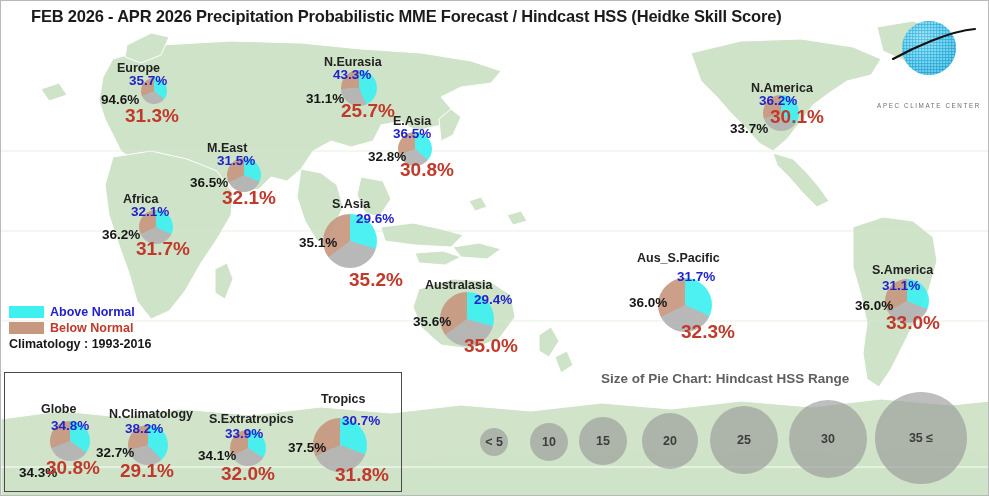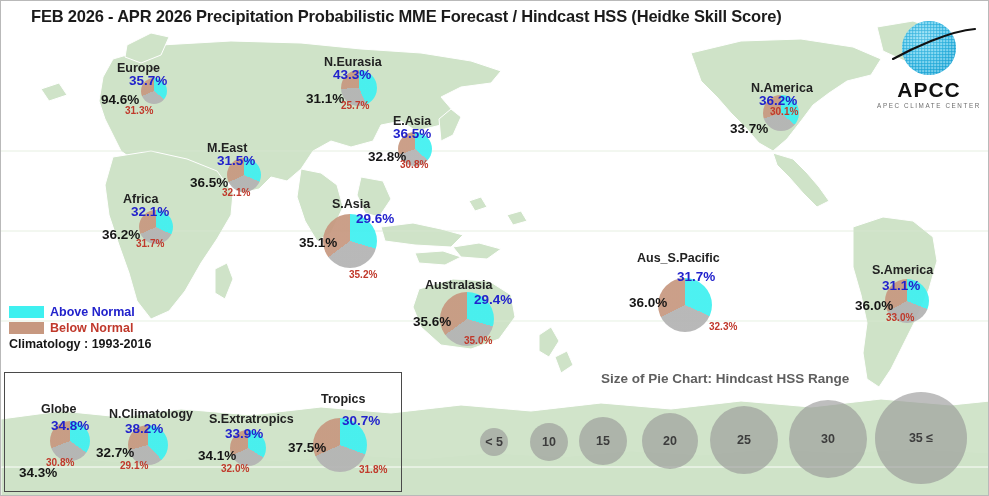--- a/index.html
+++ b/index.html
@@ -18,21 +18,21 @@
         font-size:21px;font-weight:bold;color:#111;letter-spacing:1px;line-height:21px;}
   #logo .lg-sub{position:absolute;left:0;top:83px;width:104px;text-align:center;
         font-size:6.3px;color:#6d6d6d;letter-spacing:1.6px;}
   
   .pie-group{position:absolute;}
   .pie-group .pie{position:absolute;border-radius:50%;}
   .pie-group .rg-name{position:absolute;white-space:nowrap;font-size:12.5px;font-weight:bold;
         color:#222;text-align:center;}
   .pie-group .v-above{position:absolute;white-space:nowrap;font-size:13.5px;font-weight:bold;color:#2222cc;}
   .pie-group .v-near{position:absolute;white-space:nowrap;font-size:13.5px;font-weight:bold;color:#161616;}
-  .pie-group .v-below{position:absolute;white-space:nowrap;font-size:10px;font-weight:bold;color:#c0392b;}
+  .pie-group .v-below{position:absolute;white-space:nowrap;font-size:19px;font-weight:bold;color:#c0392b;}
   
   #legend{position:absolute;left:8px;top:303px;}
   #legend .row{display:flex;align-items:center;height:15px;margin-bottom:1px;}
   #legend .sw{width:35px;height:12px;margin-right:6px;display:inline-block;}
   #legend .lbl{font-size:12.5px;font-weight:bold;}
   #legend .lbl.above{color:#2222cc;}
   #legend .lbl.near{color:#161616;}
   #legend .lbl.below{color:#c0392b;}
   #legend .clim{font-size:12.5px;font-weight:bold;color:#161616;margin-top:2px;}
   
@@ -126,21 +126,20 @@
         </radialGradient>
         <pattern id="dots" width="3" height="3" patternUnits="userSpaceOnUse">
           <rect width="3" height="3" fill="url(#gl)"></rect>
           <circle cx="1.1" cy="1.1" r="0.85" fill="#ffffff" opacity="0.55"></circle>
         </pattern>
       </defs>
       <circle cx="52" cy="29" r="27" fill="url(#gl)"></circle>
       <circle cx="52" cy="29" r="27" fill="url(#dots)" opacity="0.6"></circle>
       <path d="M16,40 C34,30 72,12 98,10" stroke="#111111" stroke-width="2.1" fill="none" stroke-linecap="round"></path>
     </svg>
-    <div class="lg-text">APCC</div>
     <div class="lg-sub">APEC CLIMATE CENTER</div>
   </div>
 
   <div id="pies-layer">
       <div class="pie-group" style="left: 0px; top: 0px; width: 989px; height: 496px;">
         <div class="pie" style="left: 140px; top: 77px; width: 26px; height: 26px; background: conic-gradient(rgb(63, 240, 240) 0deg, rgb(63, 240, 240) 128.65deg, rgb(179, 179, 179) 128.65deg, rgb(179, 179, 179) 247.21deg, rgb(199, 152, 128) 247.21deg, rgb(199, 152, 128) 360deg); opacity: 0.93;"></div>
         <div class="rg-name" style="left: 116px; top: 60px;">Europe</div>
         <div class="v-above" style="left: 128px; top: 72px;">35.7%</div>
         <div class="v-near" style="left: 100px; top: 91px;">94.6%</div>
         <div class="v-below" style="left: 124px; top: 104px;">31.3%</div>
@@ -185,21 +184,21 @@
         <div class="rg-name" style="left: 424px; top: 277px;">Australasia</div>
         <div class="v-above" style="left: 473px; top: 291px;">29.4%</div>
         <div class="v-near" style="left: 412px; top: 313px;">35.6%</div>
         <div class="v-below" style="left: 463px; top: 334px;">35.0%</div>
       </div>
       <div class="pie-group" style="left: 0px; top: 0px; width: 989px; height: 496px;">
         <div class="pie" style="left: 657px; top: 277px; width: 54px; height: 54px; background: conic-gradient(rgb(63, 240, 240) 0deg, rgb(63, 240, 240) 114.12deg, rgb(179, 179, 179) 114.12deg, rgb(179, 179, 179) 243.72deg, rgb(199, 152, 128) 243.72deg, rgb(199, 152, 128) 360deg); opacity: 0.93;"></div>
         <div class="rg-name" style="left: 636px; top: 250px;">Aus_S.Pacific</div>
         <div class="v-above" style="left: 676px; top: 268px;">31.7%</div>
         <div class="v-near" style="left: 628px; top: 294px;">36.0%</div>
-        <div class="v-below" style="left: 708px; top: 320px;">32.3%</div>
+        <div class="v-below" style="left: 680px; top: 320px;">32.3%</div>
       </div>
       <div class="pie-group" style="left: 0px; top: 0px; width: 989px; height: 496px;">
         <div class="pie" style="left: 762px; top: 94px; width: 36px; height: 36px; background: conic-gradient(rgb(63, 240, 240) 0deg, rgb(63, 240, 240) 130.32deg, rgb(179, 179, 179) 130.32deg, rgb(179, 179, 179) 251.64deg, rgb(199, 152, 128) 251.64deg, rgb(199, 152, 128) 360deg); opacity: 0.93;"></div>
         <div class="rg-name" style="left: 750px; top: 80px;">N.America</div>
         <div class="v-above" style="left: 758px; top: 92px;">36.2%</div>
         <div class="v-near" style="left: 729px; top: 120px;">33.7%</div>
         <div class="v-below" style="left: 769px; top: 105px;">30.1%</div>
       </div>
       <div class="pie-group" style="left: 0px; top: 0px; width: 989px; height: 496px;">
         <div class="pie" style="left: 884px; top: 278px; width: 44px; height: 44px; background: conic-gradient(rgb(63, 240, 240) 0deg, rgb(63, 240, 240) 111.85deg, rgb(179, 179, 179) 111.85deg, rgb(179, 179, 179) 241.32deg, rgb(199, 152, 128) 241.32deg, rgb(199, 152, 128) 360deg); opacity: 0.93;"></div>
@@ -227,21 +226,21 @@
         <div class="rg-name" style="left: 208px; top: 411px;">S.Extratropics</div>
         <div class="v-above" style="left: 224px; top: 425px;">33.9%</div>
         <div class="v-near" style="left: 197px; top: 447px;">34.1%</div>
         <div class="v-below" style="left: 220px; top: 462px;">32.0%</div>
       </div>
       <div class="pie-group" style="left: 0px; top: 0px; width: 989px; height: 496px;">
         <div class="pie" style="left: 312px; top: 417px; width: 54px; height: 54px; background: conic-gradient(rgb(63, 240, 240) 0deg, rgb(63, 240, 240) 110.52deg, rgb(179, 179, 179) 110.52deg, rgb(179, 179, 179) 245.52deg, rgb(199, 152, 128) 245.52deg, rgb(199, 152, 128) 360deg); opacity: 0.93;"></div>
         <div class="rg-name" style="left: 320px; top: 391px;">Tropics</div>
         <div class="v-above" style="left: 341px; top: 412px;">30.7%</div>
         <div class="v-near" style="left: 287px; top: 439px;">37.5%</div>
-        <div class="v-below" style="left: 334px; top: 463px; margin-left: 24px;">31.8%</div>
+        <div class="v-below" style="left: 334px; top: 463px;">31.8%</div>
       </div>
     </div>
 
   <div id="legend">
     <div class="row">
       <span class="sw" id="sw-above" style="background: rgb(63, 240, 240);"></span>
       <span class="lbl above">Above Normal</span>
     </div>
     <div class="row">
       <span class="sw" id="sw-below" style="background: rgb(199, 152, 128);"></span>

